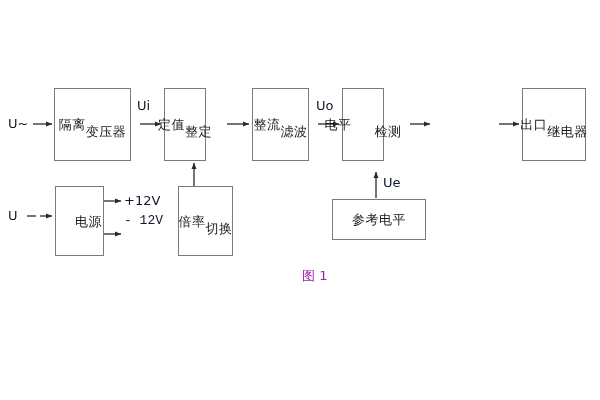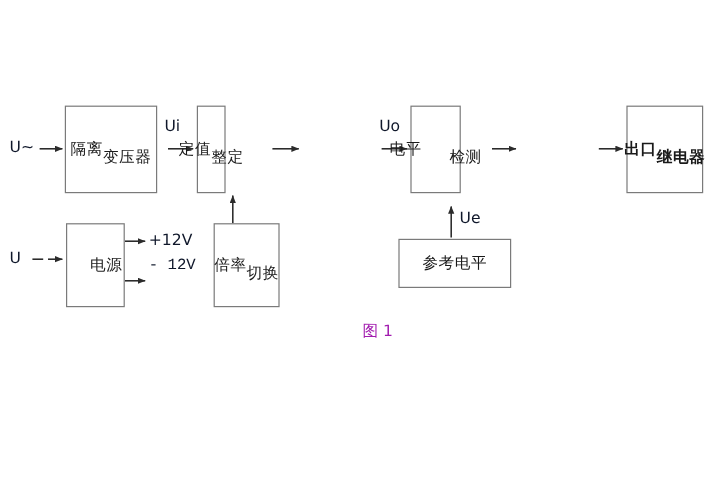--- a/index.html
+++ b/index.html
@@ -94,33 +94,37 @@
     <line x1="104" y1="201" x2="121" y2="201" stroke="#2b2b2b" stroke-width="1.3" marker-end="url(#arrowhead)"></line>
 
     <line x1="104" y1="234" x2="121" y2="234" stroke="#2b2b2b" stroke-width="1.3" marker-end="url(#arrowhead)"></line>
   </svg>
 
   <div class="box" style="left:54px; top:88px; width:77px; height:73px;">
     <span class="line">隔离</span>
     <span class="line">变压器</span>
   </div>
 
-  <div class="box" style="left:164px; top:88px; width:24px; height:73px;">
+  <div class="box" style="left:164px; top:88px; width:42px; height:73px;">
     <span class="line">定值</span>
     <span class="line">整定</span>
   </div>
 
+  <div class="box" style="left:252px; top:88px; width:57px; height:73px;">
+    <span class="line">整流</span>
+    <span class="line">滤波</span>
+  </div>
 
   <div class="box" style="left:342px; top:88px; width:42px; height:73px;gap:23px;">
     <span class="line">电平</span>
     <span class="line">检测</span>
   </div>
 
 
-  <div class="box" style="left:522px; top:88px; width:64px; height:73px;font-weight:bold;">
+  <div class="box" style="left:522px; top:88px; width:64px; height:73px;">
     <span class="line">出口</span>
     <span class="line">继电器</span>
   </div>
 
   <div class="box one-line" style="left:55px; top:186px; width:49px; height:70px;padding-left:18px;">
     <span class="line">电源</span>
   </div>
 
   <div class="box" style="left:178px; top:186px; width:55px; height:70px;">
     <span class="line">倍率</span>

